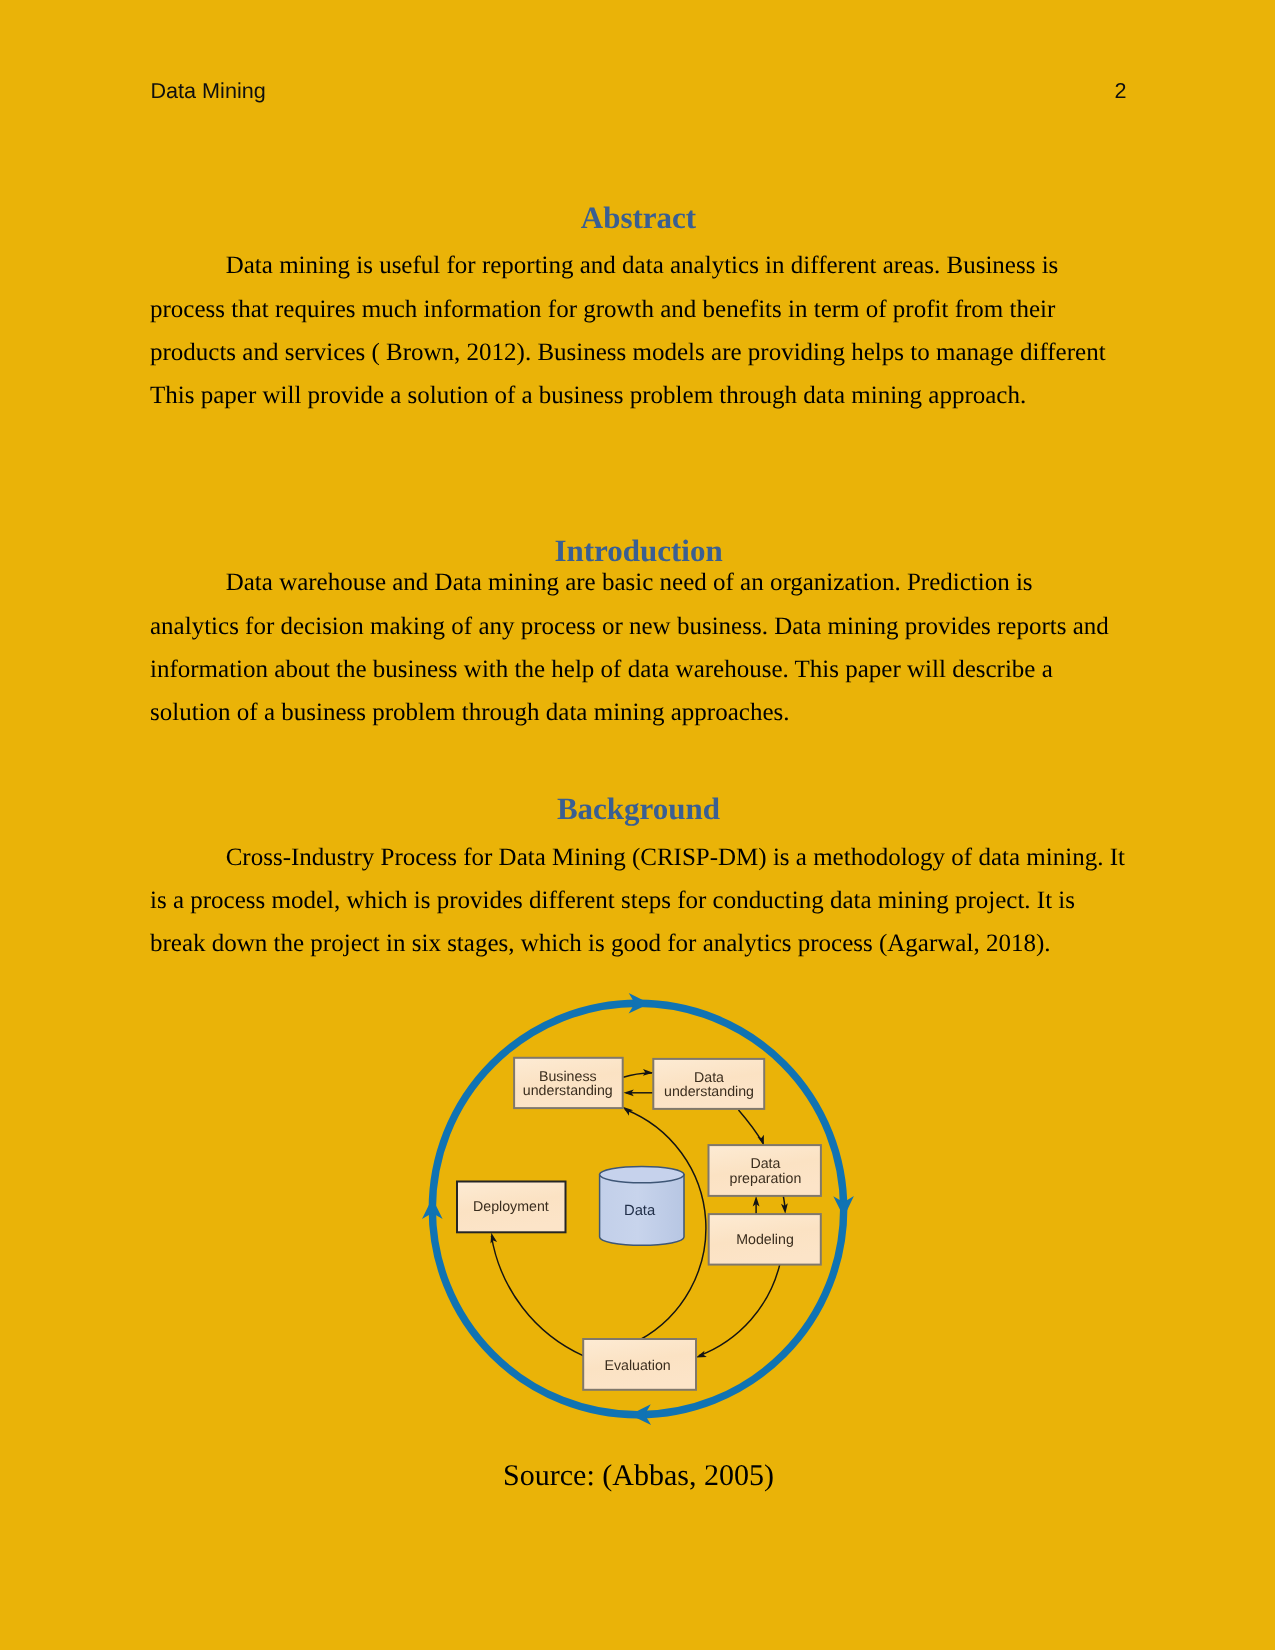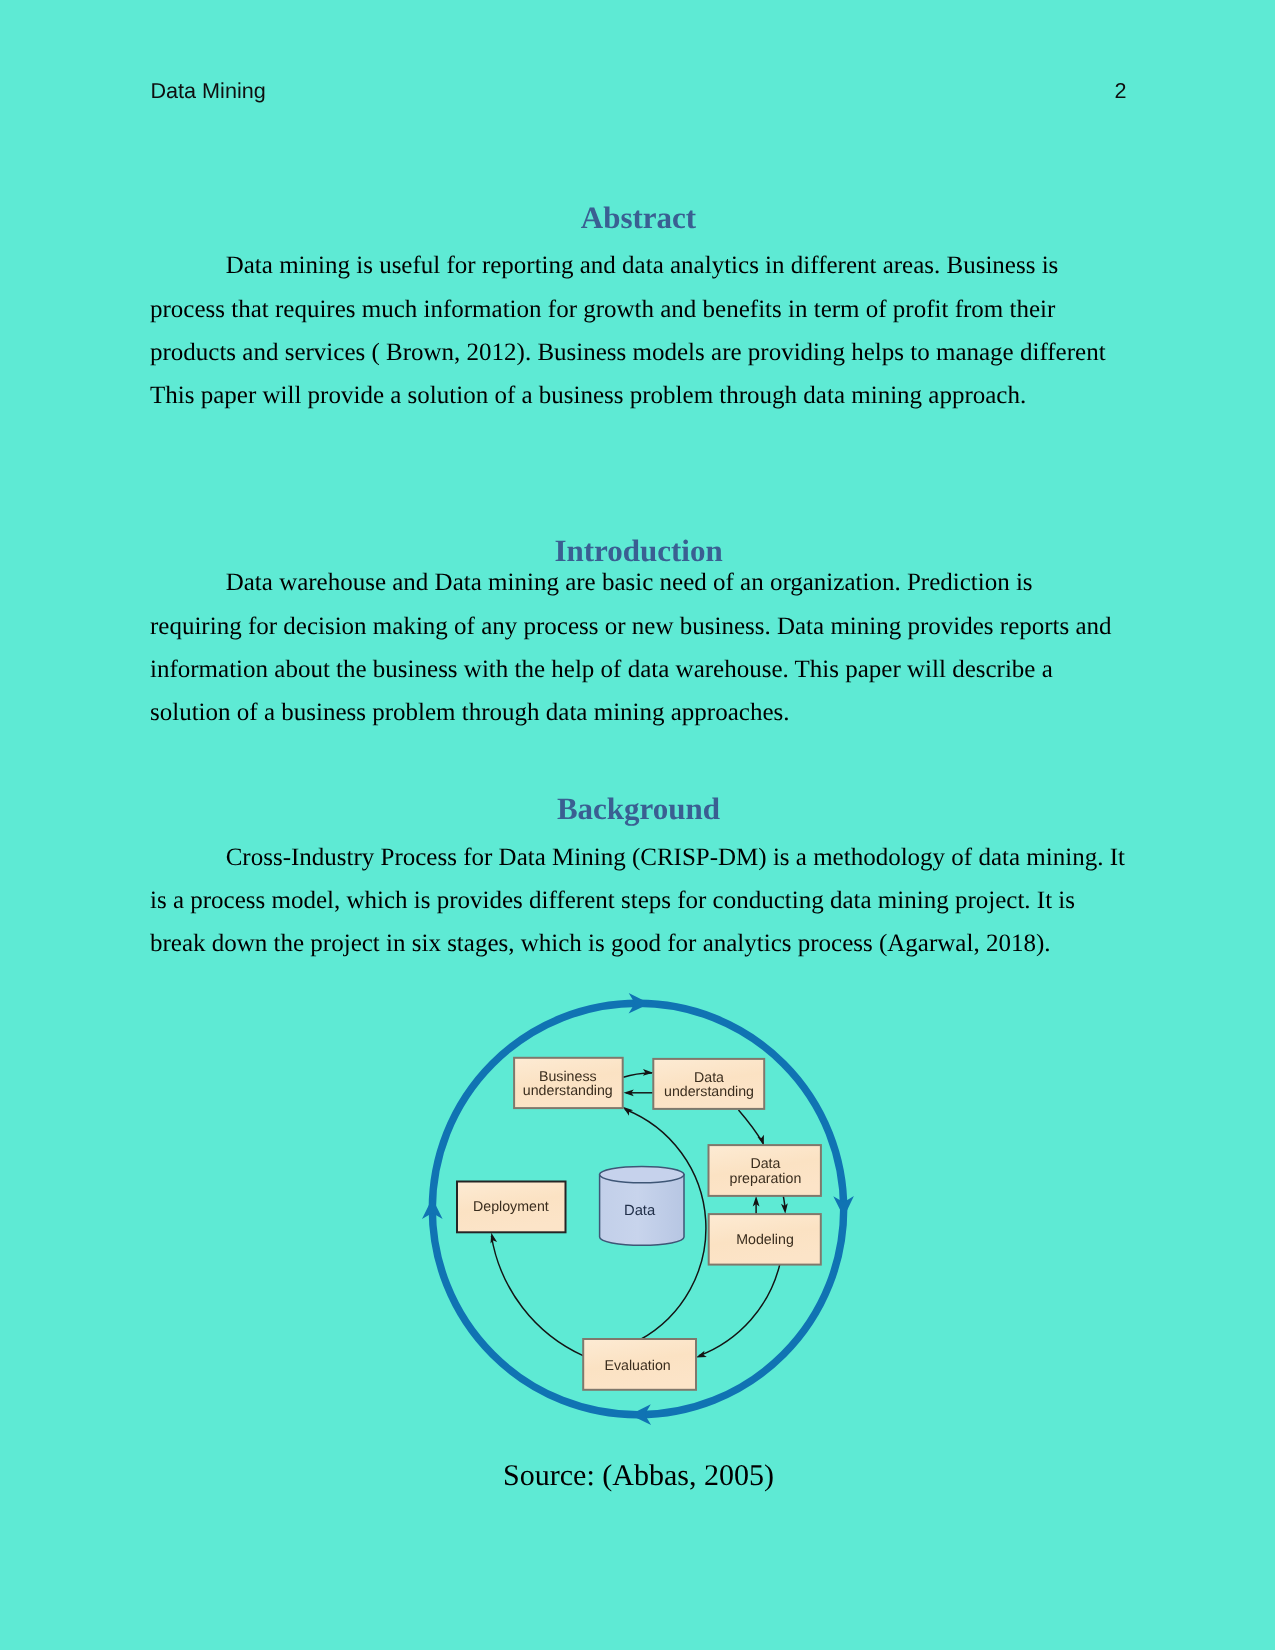--- a/index.html
+++ b/index.html
@@ -1,17 +1,17 @@
 <!DOCTYPE html>
 <html><head>
 <meta charset="utf-8">
 <style>
   html,body{margin:0;padding:0;background:#fff;}
   body{width:1275px;height:1650px;font-family:"Liberation Serif",serif;-webkit-font-smoothing:antialiased;text-rendering:geometricPrecision;}
-  .page{position:relative;width:1275px;height:1650px;overflow:hidden;background:#5eead4;filter:opacity(1);}
+  .page{position:relative;width:1275px;height:1650px;overflow:hidden;background:#eab308;filter:opacity(1);}
   .hdr{position:absolute;left:150.5px;top:78.6px;width:976px;height:24px;font-family:"Liberation Sans",sans-serif;font-size:21.6px;line-height:24px;color:#0f0f0f;}
   .hdr .pg{position:absolute;right:0;top:0;}
   .hdr{filter:opacity(1);}
   .sec-h{position:absolute;left:150px;width:977px;text-align:center;font-weight:bold;font-size:31px;line-height:31px;color:#3a5f92;filter:opacity(1);}
   .para{position:absolute;left:150px;width:1010px;font-size:25px;color:#000;filter:opacity(1);}
   .ln{display:block;height:43.2px;line-height:43.2px;white-space:pre;}
   .ind{display:inline-block;width:75.7px;}
   .cap{position:absolute;left:150px;width:977px;text-align:center;font-size:30px;line-height:30px;color:#000;filter:opacity(1);}
   svg.fig{position:absolute;left:0;top:0;overflow:visible;shape-rendering:geometricPrecision;filter:opacity(1);}
   svg text{paint-order:stroke;}
@@ -32,21 +32,21 @@
   <div class="para" style="top:244.4px">
     <span class="ln"><span class="ind"></span><span>Data mining is useful for reporting and data analytics in different areas. Business is</span></span>
     <span class="ln"><span>process that requires much information for growth and benefits in term of profit from their</span></span>
     <span class="ln"><span>products and services ( Brown, 2012). Business models are providing helps to manage different</span></span>
     <span class="ln"><span>This paper will provide a solution of a business problem through data mining approach.</span></span>
   </div>
 
   <div class="sec-h" style="top:535px">Introduction</div>
   <div class="para" style="top:561.4px">
     <span class="ln"><span class="ind"></span><span>Data warehouse and Data mining are basic need of an organization. Prediction is</span></span>
-    <span class="ln"><span>requiring for decision making of any process or new business. Data mining provides reports and</span></span>
+    <span class="ln"><span>analytics for decision making of any process or new business. Data mining provides reports and</span></span>
     <span class="ln"><span>information about the business with the help of data warehouse. This paper will describe a</span></span>
     <span class="ln"><span>solution of a business problem through data mining approaches.</span></span>
   </div>
 
   <div class="sec-h" style="top:792.9px">Background</div>
   <div class="para" style="top:835.5px">
     <span class="ln"><span class="ind"></span><span>Cross-Industry Process for Data Mining (CRISP-DM) is a methodology of data mining. It</span></span>
     <span class="ln"><span>is a process model, which is provides different steps for conducting data mining project. It is</span></span>
     <span class="ln"><span>break down the project in six stages, which is good for analytics process (Agarwal, 2018).</span></span>
   </div>

